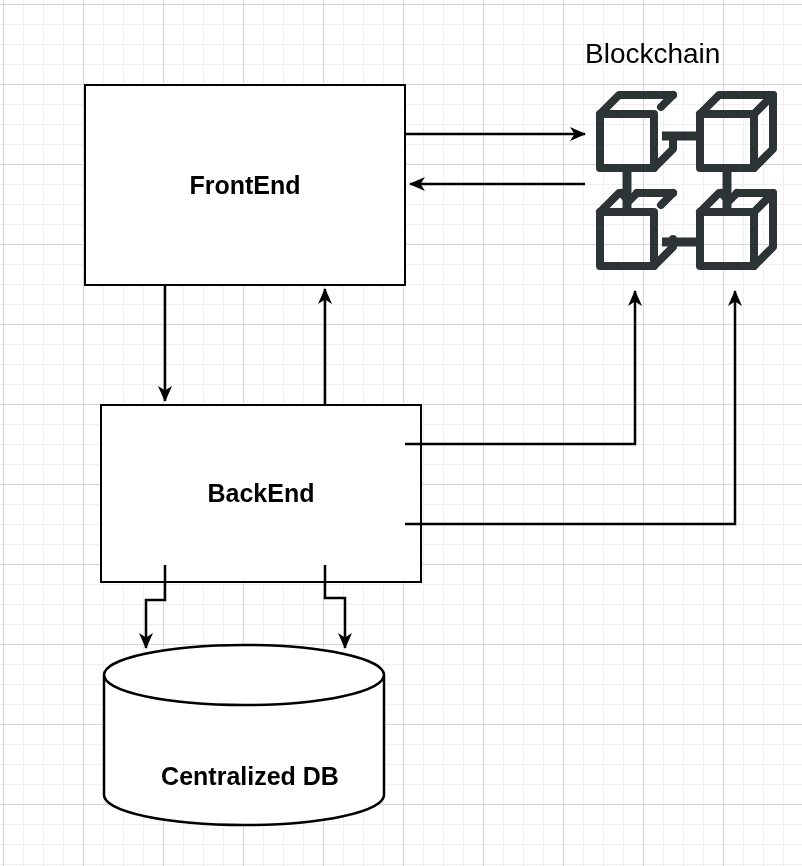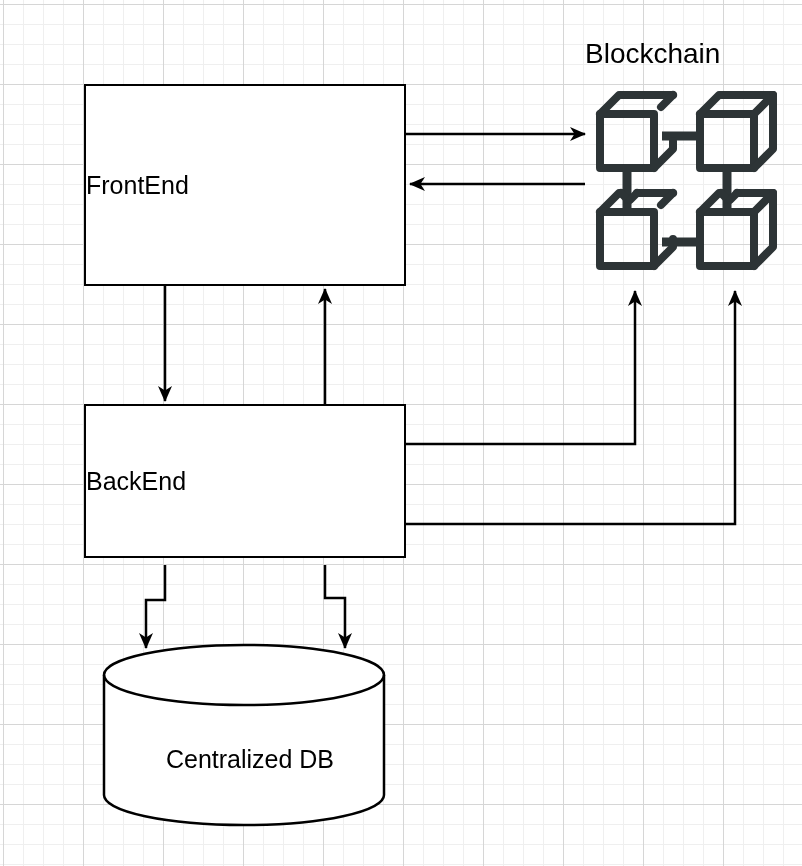--- a/index.html
+++ b/index.html
@@ -25,45 +25,47 @@
   }
 
   
   .rect-node {
     position: absolute;
     box-sizing: border-box;
     border: 2.5px solid #000000;
     background: #ffffff;
     display: flex;
     align-items: center;
-    justify-content: flex-start;
+    justify-content: center;
+    font-weight: bold;
   }
   .node-frontend { left: 84px; top: 84px;  width: 322px; height: 202px; }
-  .node-backend  { left: 84px; top: 404px; width: 322px; height: 154px; }
+  .node-backend  { left: 100px; top: 404px; width: 322px; height: 179px; }
 
   .node-label {
     font-size: 25px;
     color: #000000;
     white-space: nowrap;
   }
 
   
   .node-database {
     position: absolute;
     left: 102px; top: 643px;
     width: 284px; height: 184px;
   }
   .node-database svg { display: block; }
   .db-label-wrap {
     position: absolute;
-    left: 0; top: 56px;
+    left: 0; top: 73px;
     width: 296px; height: 120px;
     display: flex;
     align-items: center;
     justify-content: center;
+    font-weight: bold;
   }
 
   
   .node-blockchain {
     position: absolute;
     left: 585px; top: 30px;
     width: 210px; height: 250px;
   }
   .blockchain-label {
     position: absolute;

